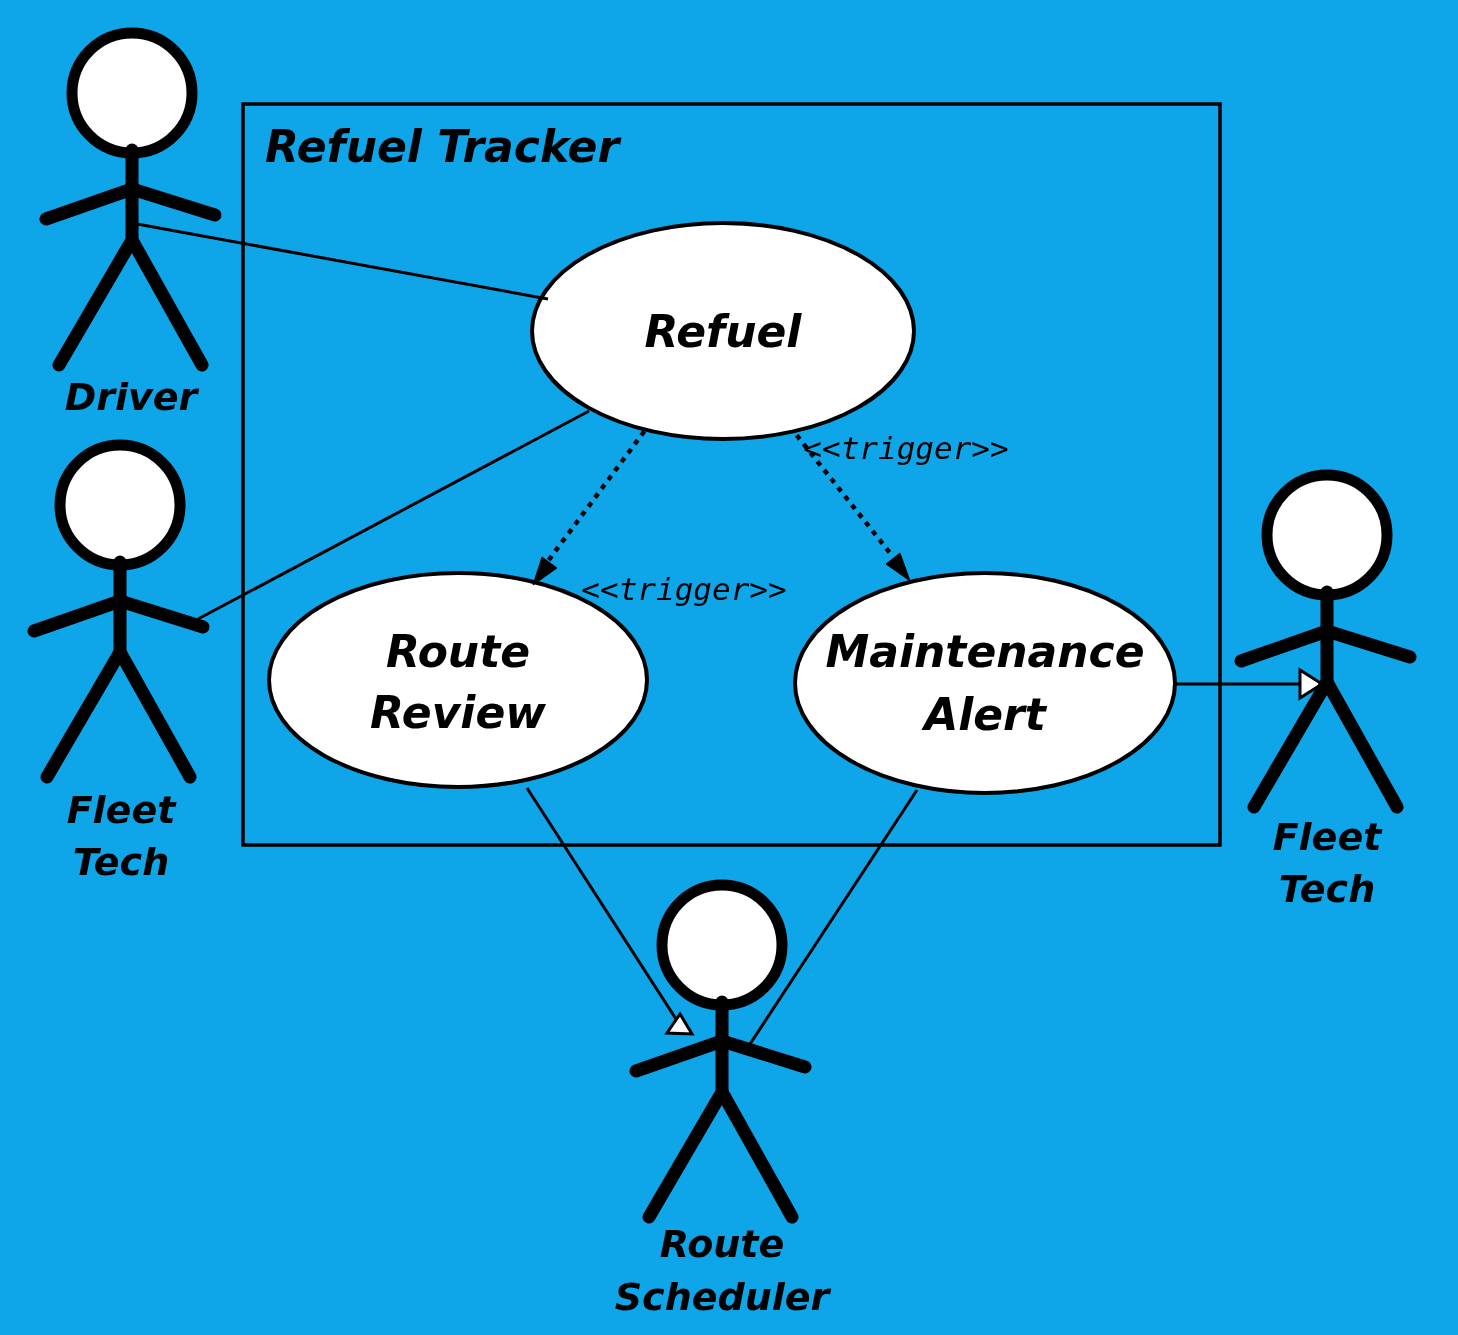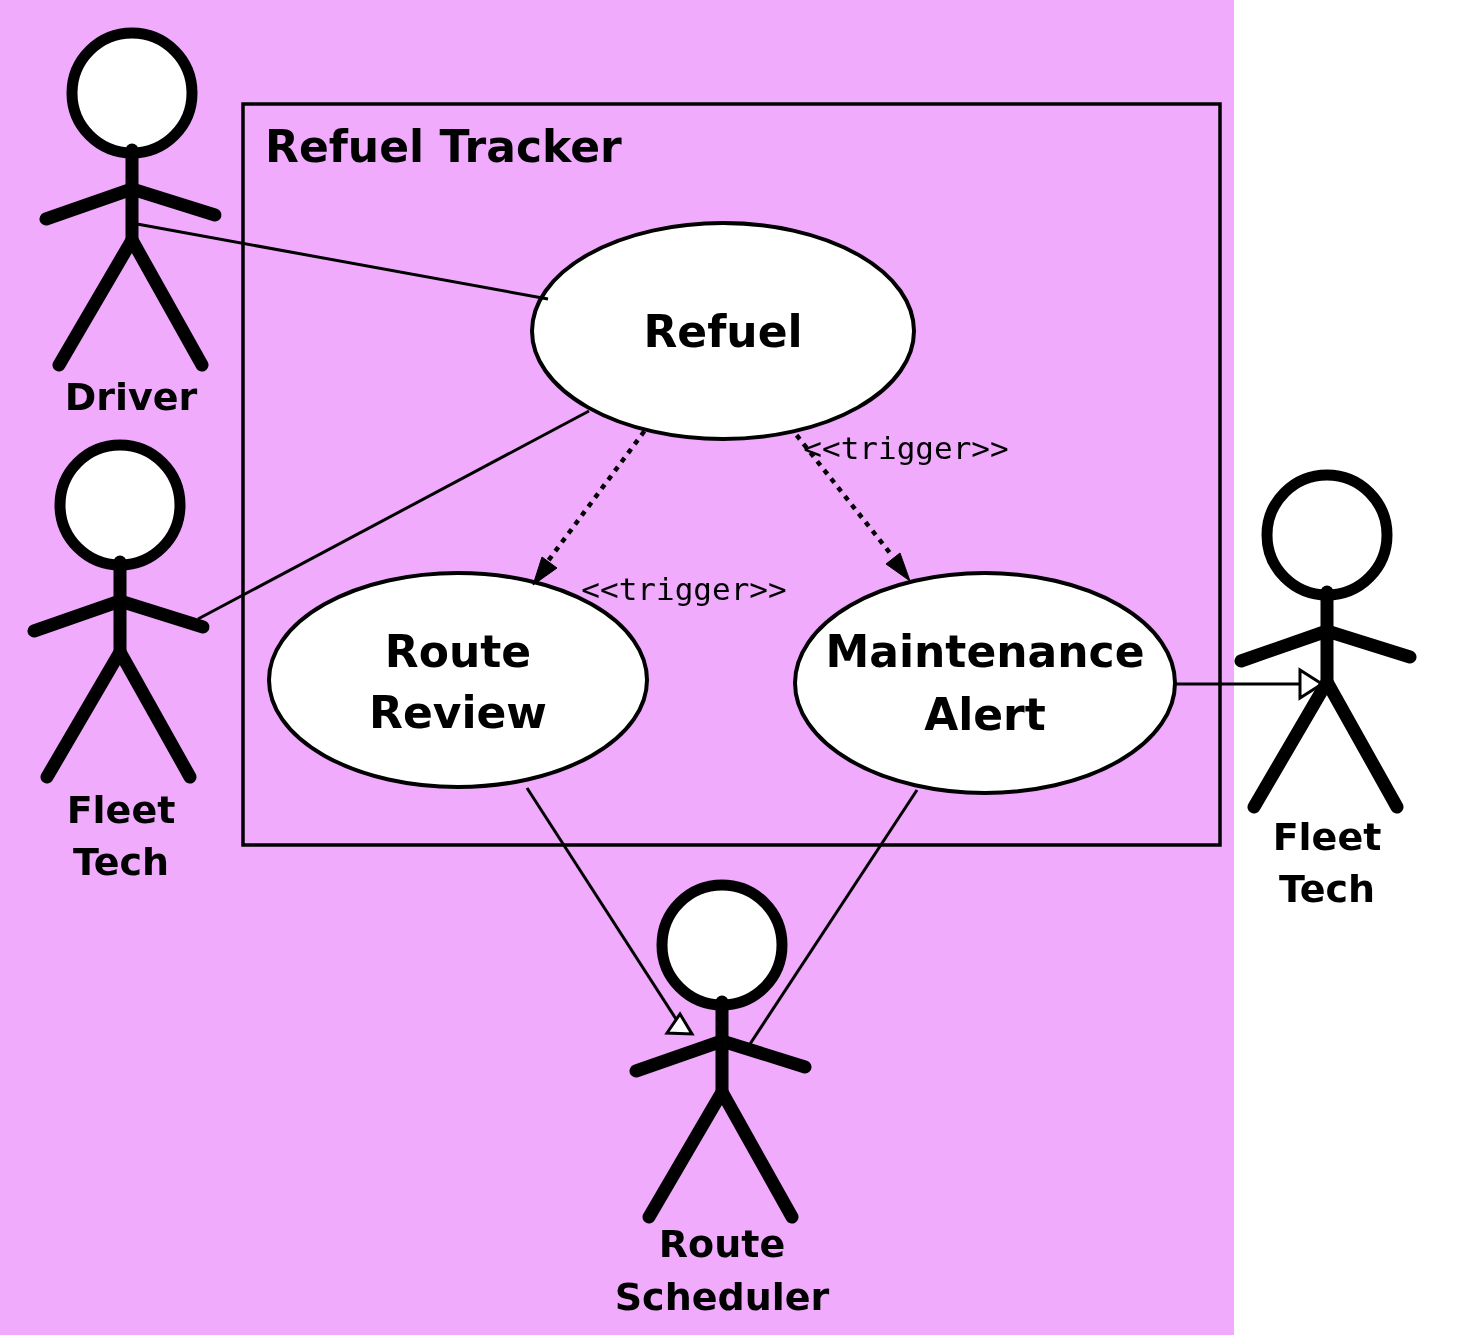--- a/index.html
+++ b/index.html
@@ -2,23 +2,24 @@
 <html><head>
 <meta charset="utf-8">
 <style>
   html, body {
     margin: 0;
     padding: 0;
     background: #ffffff;
   }
   .stage {
     position: relative;
-    width: 1234px;
+    width: 1458px;
     height: 1335px;
-    background: #f0abfc;
+    background: #0ea5e9;
+    font-style: italic;
   }
   svg { display: block; }
   .lbl {
     font-family: "DejaVu Sans", "Liberation Sans", sans-serif;
     font-weight: bold;
     fill: #000000;
     text-anchor: middle;
   }
   .title-lbl {
     font-family: "DejaVu Sans", "Liberation Sans", sans-serif;

